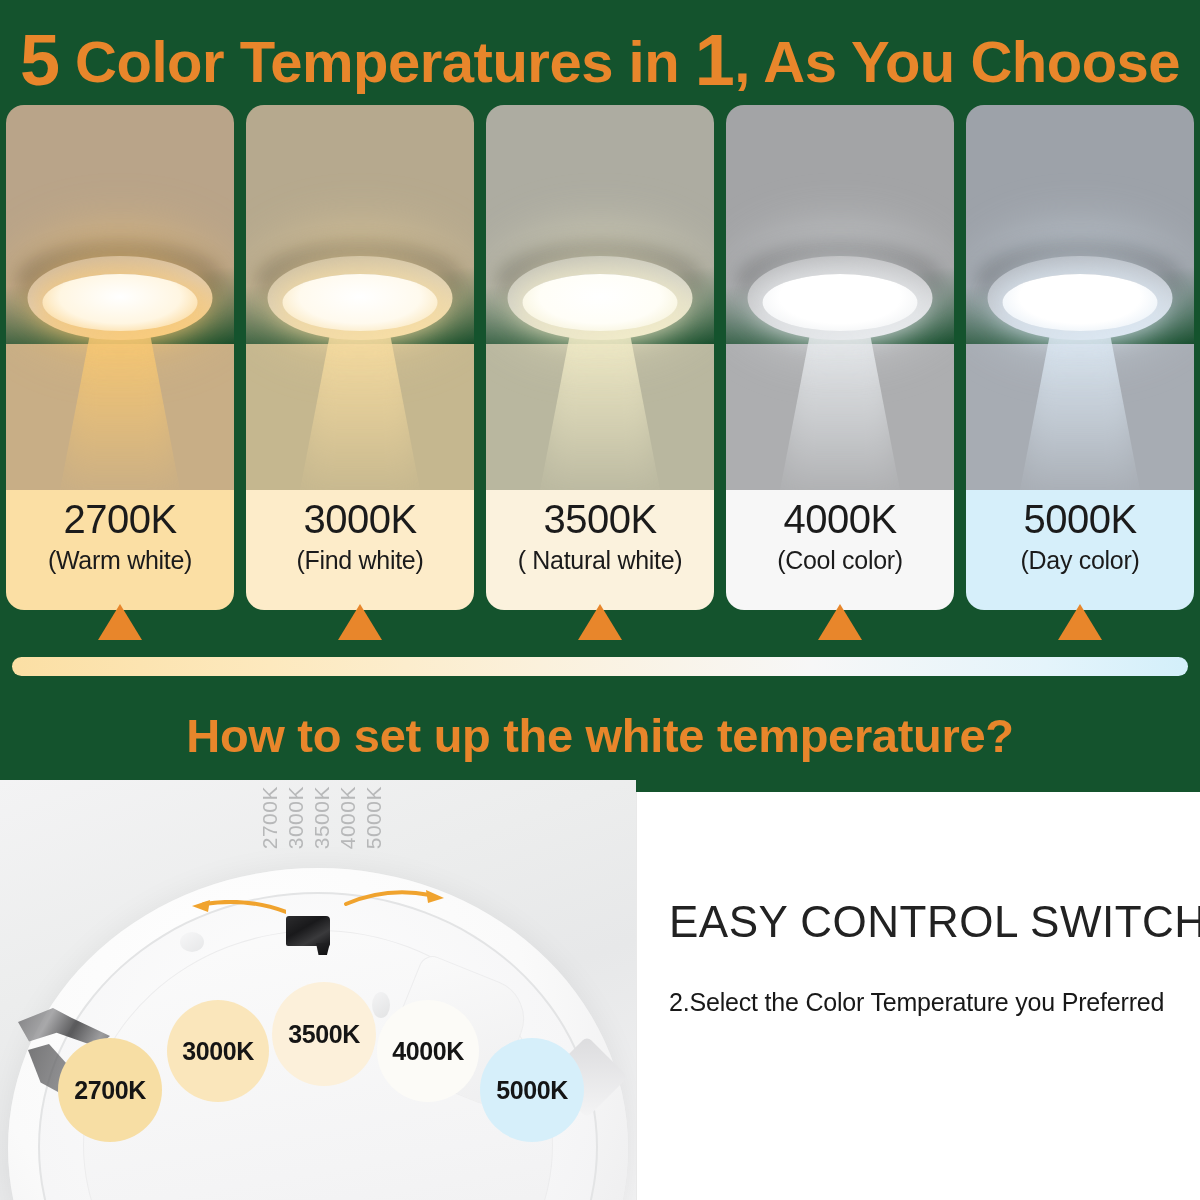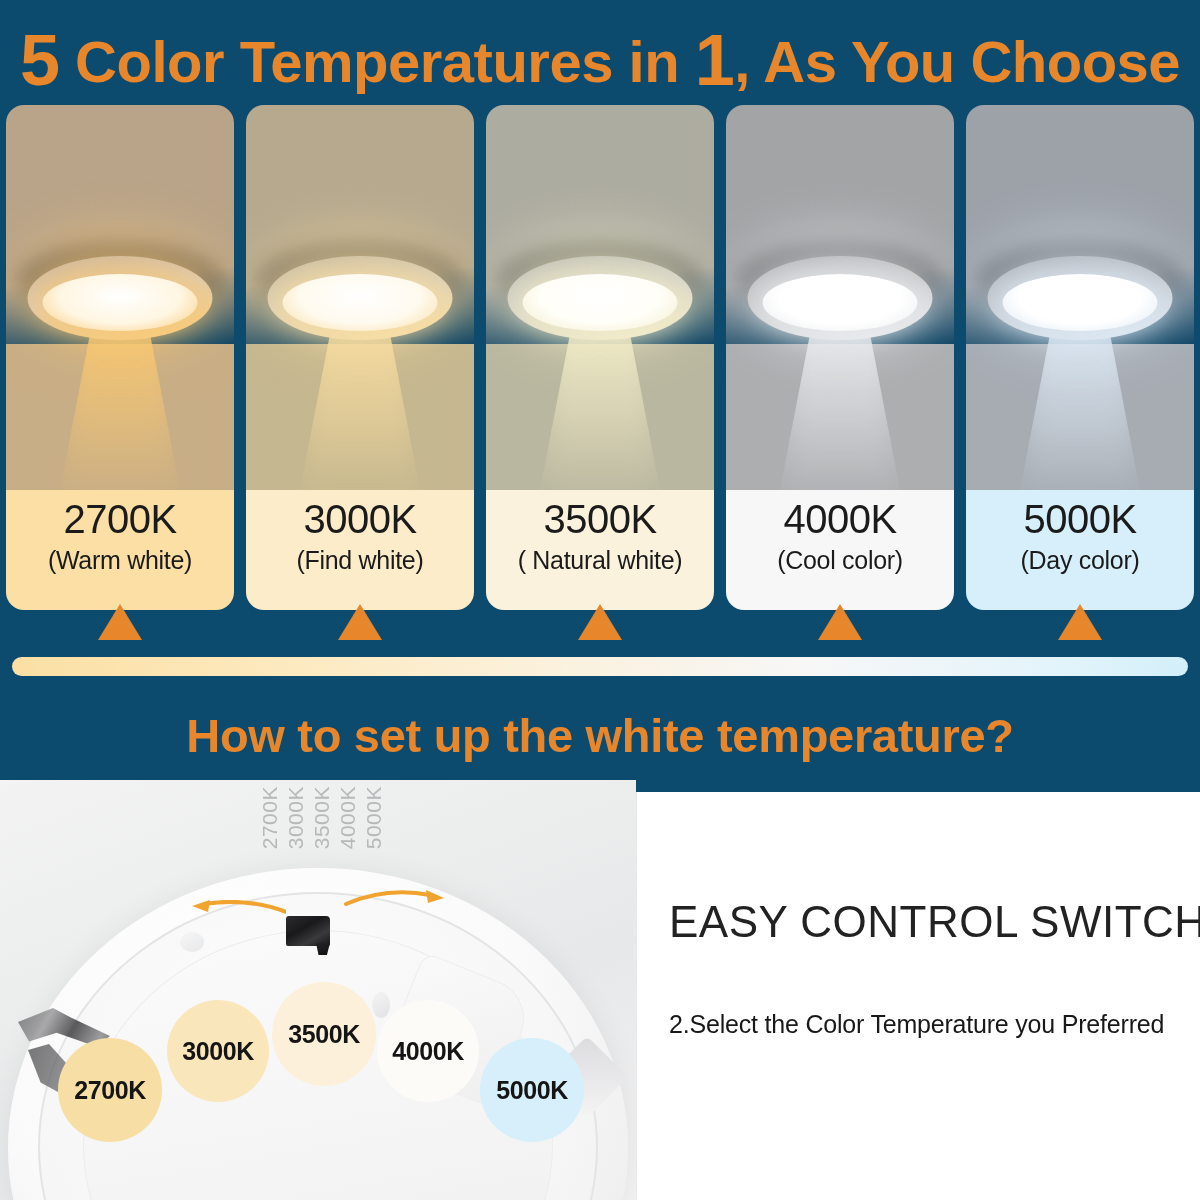--- a/index.html
+++ b/index.html
@@ -2,21 +2,21 @@
 <html><head>
 <meta charset="utf-8">
 <style>
   * { margin:0; padding:0; box-sizing:border-box; }
   html, body {
     width:1200px; height:1200px;
     background:#ffffff;
     font-family:"Liberation Sans", sans-serif;
     overflow:hidden;
   }
-  .page { position:relative; width:1200px; height:1024px; background:#0c4a6e; }
+  .page { position:relative; width:1200px; height:1024px; background:#14532d; }
 
   
   .title-1 {
     position:absolute; left:0; top:24px; width:1200px;
     text-align:center;
     font-size:58px;
     font-weight:bold;
     color:#E8862B;
     letter-spacing:-0.5px;
     white-space:nowrap;
@@ -243,21 +243,21 @@
   }
   .ecs-title {
     font-size:44px; color:#222; letter-spacing:0.5px;
     white-space:nowrap; line-height:1;
   }
   .step {
     font-size:25px; color:#181818; letter-spacing:-0.2px;
     white-space:nowrap;
   }
   .step-1 { margin-top:48px; }
-  .step-2 { margin-top:66px; }
+  .step-2 { margin-top:44px; }
 </style>
 </head>
 <body>
 
 <div class="page">
 
   <div class="title-1">
     <span class="big">5</span><span> Color Temperatures in </span><span class="big">1</span><span>, As You Choose</span>
   </div>
 

